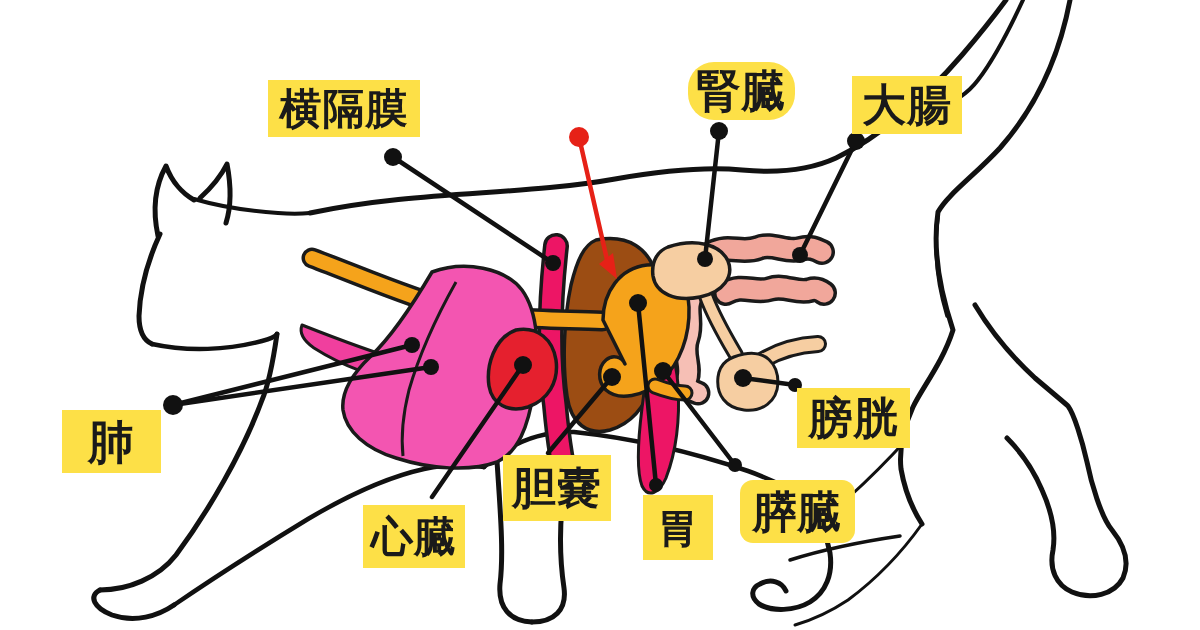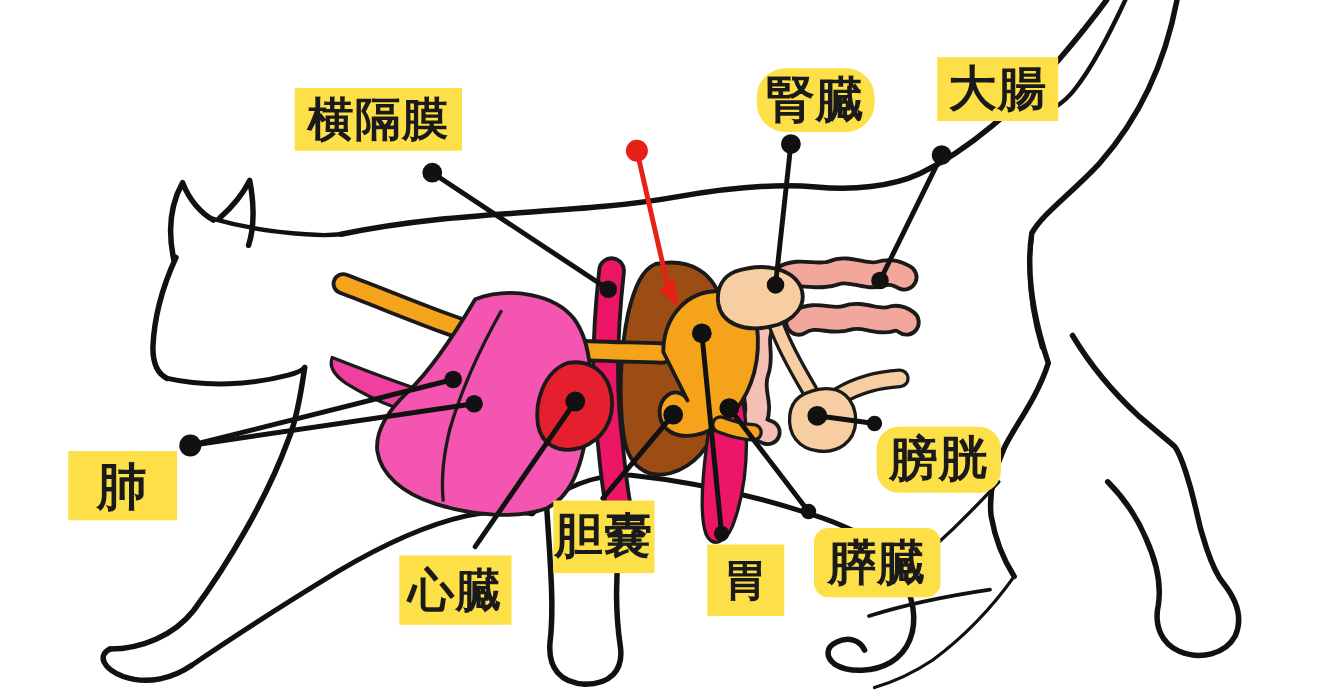--- a/index.html
+++ b/index.html
@@ -141,21 +141,21 @@
     <g>
       <line x1="743" y1="378" x2="795" y2="385"></line>
           <circle cx="743" cy="378" r="9" stroke="none"></circle>
           <circle cx="795" cy="385" r="7" stroke="none"></circle>
     </g>
   </g>
 </svg>
 
 <div class="organ-label fs42" style="left:268px;top:80px;width:152px;height:57px;">横隔膜</div>
 <div class="organ-label fs44" style="left:688px;top:62px;width:107px;height:58px;border-radius:26px;">腎臓</div>
-<div class="organ-label fs44" style="left:852px;top:52px;width:110px;height:58px;">大腸</div>
+<div class="organ-label fs44" style="left:852px;top:76px;width:110px;height:58px;">大腸</div>
 <div class="organ-label fs46" style="left:62px;top:410px;width:99px;height:63px;">肺</div>
 <div class="organ-label fs42" style="left:363px;top:505px;width:102px;height:63px;">心臓</div>
-<div class="organ-label fs44" style="left:503px;top:455px;width:92px;height:66px;">胆嚢</div>
+<div class="organ-label fs44" style="left:503px;top:455px;width:108px;height:66px;">胆嚢</div>
 <div class="organ-label fs40" style="left:643px;top:495px;width:70px;height:65px;">胃</div>
 <div class="organ-label fs44" style="left:740px;top:480px;width:115px;height:63px;border-radius:13px;">膵臓</div>
-<div class="organ-label fs44" style="left:797px;top:388px;width:113px;height:60px;border-radius:20px;">膀胱</div>
+<div class="organ-label fs44" style="left:797px;top:388px;width:113px;height:60px;">膀胱</div>
 
 </div>
 
 </body></html>

